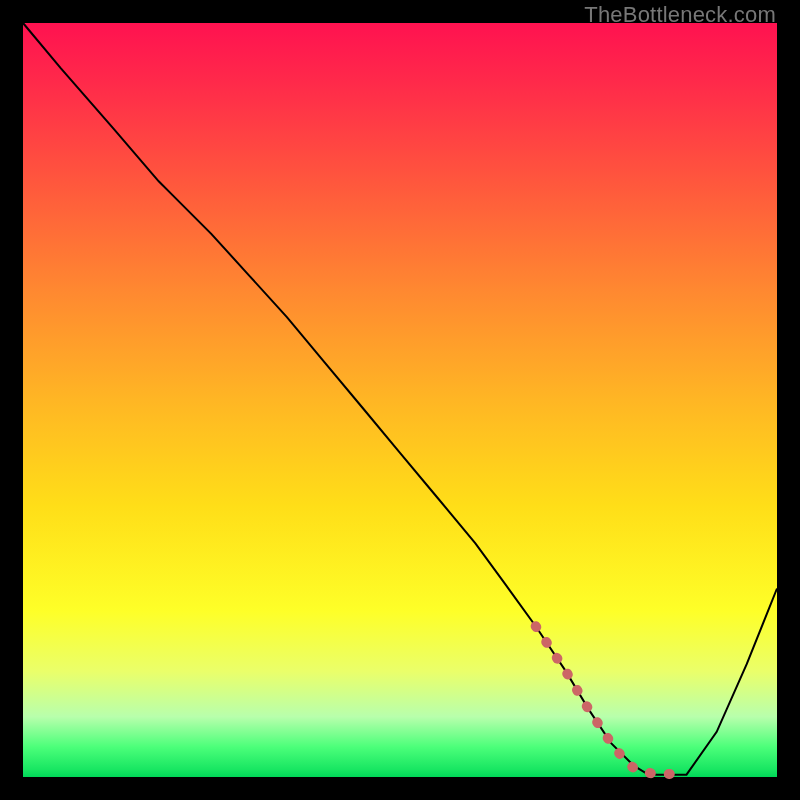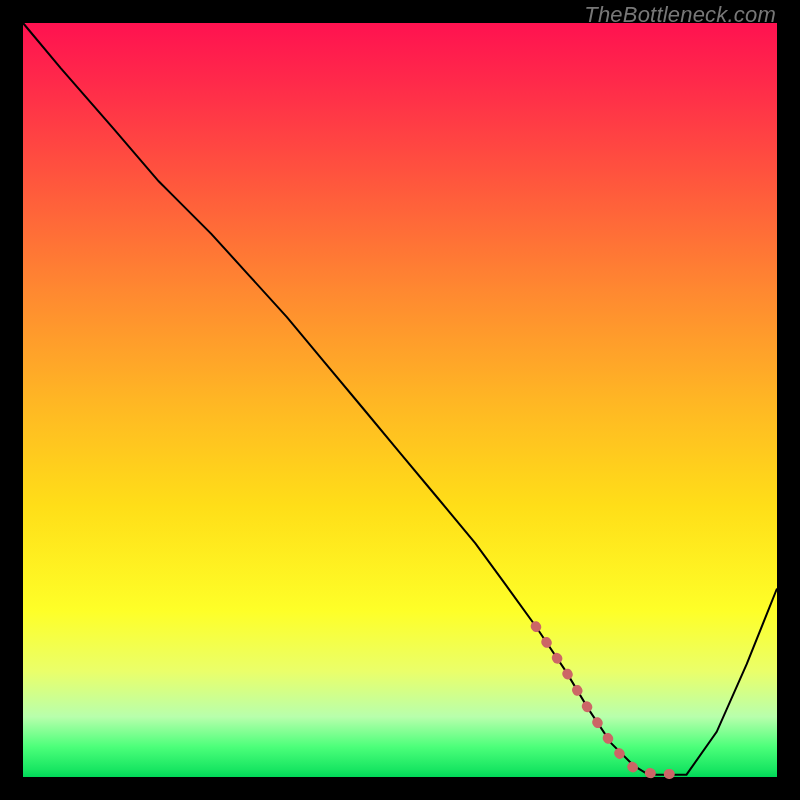--- a/index.html
+++ b/index.html
@@ -43,21 +43,20 @@
     );
   }
   .watermark {
     position: absolute;
     top: 2px;
     right: 24px;
     color: #777;
     font-size: 22px;
     letter-spacing: 0.2px;
     user-select: none;
-    font-style: italic;
   }
   svg.plot {
     position: absolute;
     left: 0;
     top: 0;
     width: 754px;
     height: 754px;
     overflow: visible;
   }
 </style>

